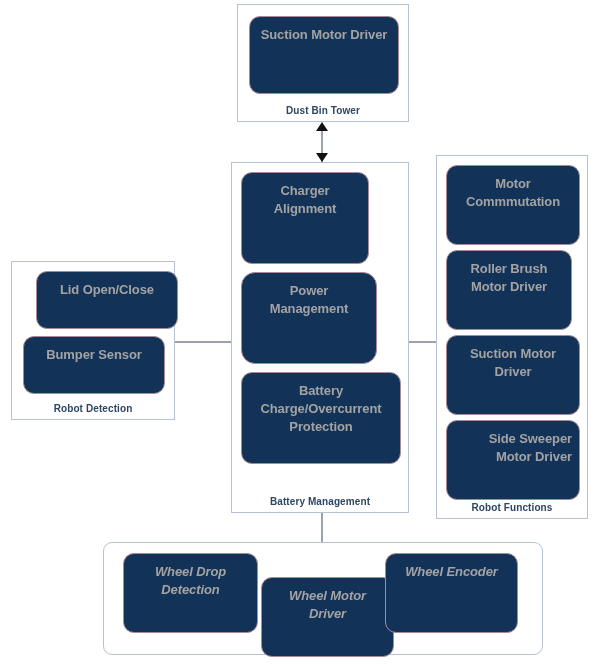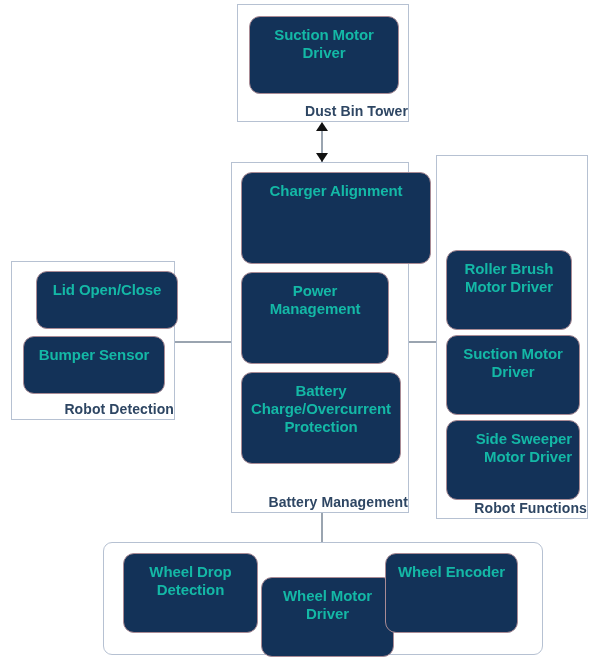--- a/index.html
+++ b/index.html
@@ -27,38 +27,38 @@
     background: #ffffff;
   }
   .group.rounded {
     border-radius: 9px;
   }
   .group-label {
     position: absolute;
     left: 0;
     right: 0;
     bottom: 4px;
-    text-align: right;
-    font-size: 14px;
+    text-align: center;
+    font-size: 10px;
     font-weight: 700;
     color: #2e4663;
     letter-spacing: .1px;
     line-height: 12px;
     white-space: nowrap;
   }
 
   
   .node {
     position: absolute;
     box-sizing: border-box;
     background: #133258;
     border: 1px solid #a98b95;
     border-radius: 11px;
-    color: #14b8a6;
-    font-size: 15px;
+    color: #a3a3a3;
+    font-size: 13px;
     font-weight: 700;
     line-height: 18px;
     text-align: center;
     padding: 9px 7px 0 7px;
     letter-spacing: -0.1px;
     word-wrap: break-word;
     overflow-wrap: break-word;
   }
 
   
@@ -104,32 +104,33 @@
     <div class="group-label">Dust Bin Tower</div>
   </div>
 
   <div class="group" style="left:11px; top:261px; width:164px; height:159px;">
     <div class="node" style="left:11px; top:9px; width:142px; height:58px;margin-left:13px;">Lid Open/Close</div>
     <div class="node" style="left:11px; top:74px; width:142px; height:58px;">Bumper Sensor</div>
     <div class="group-label">Robot Detection</div>
   </div>
 
   <div class="group" style="left:231px; top:162px; width:178px; height:351px;">
-    <div class="node" style="left:9px; top:9px; width:190px; height:92px;">Charger Alignment</div>
-    <div class="node" style="left:9px; top:109px; width:148px; height:92px;">Power Management</div>
+    <div class="node" style="left:9px; top:9px; width:128px; height:92px;">Charger Alignment</div>
+    <div class="node" style="left:9px; top:109px; width:136px; height:92px;border-radius:14px;">Power Management</div>
     <div class="node" style="left:9px; top:209px; width:160px; height:92px;">Battery Charge/Overcurrent Protection</div>
     <div class="group-label">Battery Management</div>
   </div>
 
   <div class="group" style="left:436px; top:155px; width:152px; height:364px;">
+    <div class="node" style="left:9px; top:9px; width:134px; height:80px;">Motor Commmutation</div>
     <div class="node" style="left:9px; top:94px; width:126px; height:80px;">Roller Brush Motor Driver</div>
     <div class="node" style="left:9px; top:179px; width:134px; height:80px;">Suction Motor Driver</div>
     <div class="node" style="left:9px; top:264px; width:134px; height:80px;text-align:right;">Side Sweeper Motor Driver</div>
     <div class="group-label">Robot Functions</div>
   </div>
 
-  <div class="group rounded" style="left:103px; top:542px; width:440px; height:113px;">
+  <div class="group rounded" style="left:103px; top:542px; width:440px; height:113px;font-style:italic;">
     <div class="node" style="left:19px; top:10px; width:135px; height:80px;">Wheel Drop Detection</div>
     <div class="node" style="left:157px; top:10px; width:133px; height:80px;margin-top:24px;">Wheel Motor Driver</div>
     <div class="node" style="left:281px; top:10px; width:133px; height:80px;">Wheel Encoder</div>
   </div>
 
 </div>
 
 </body></html>

